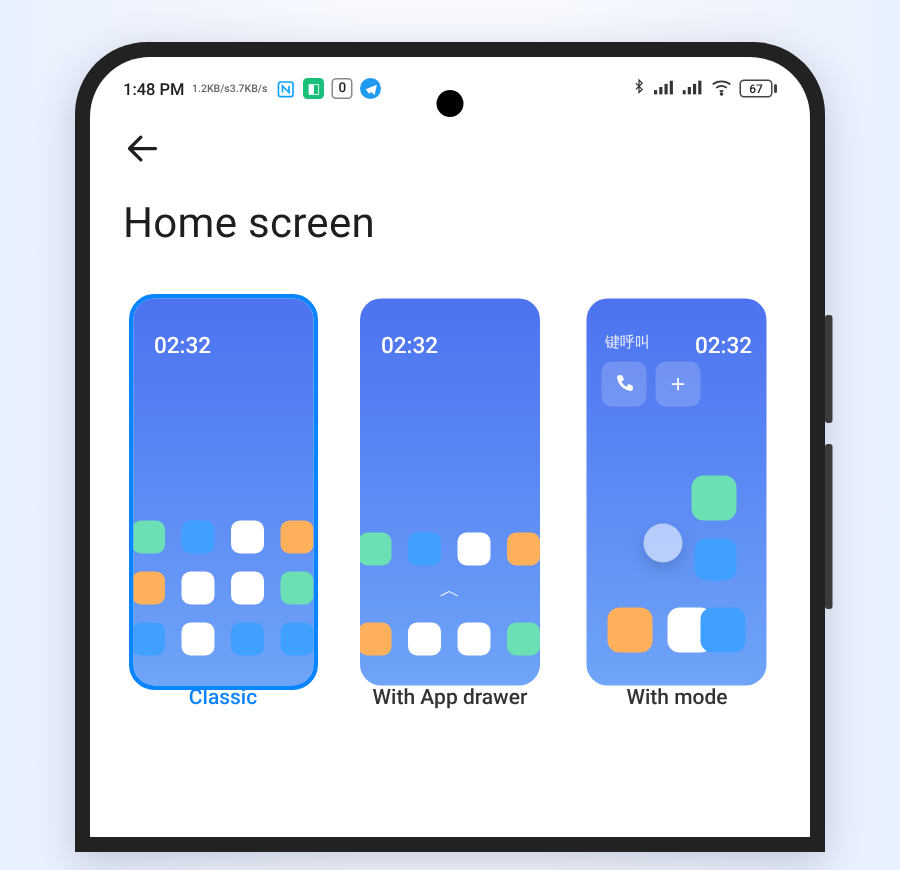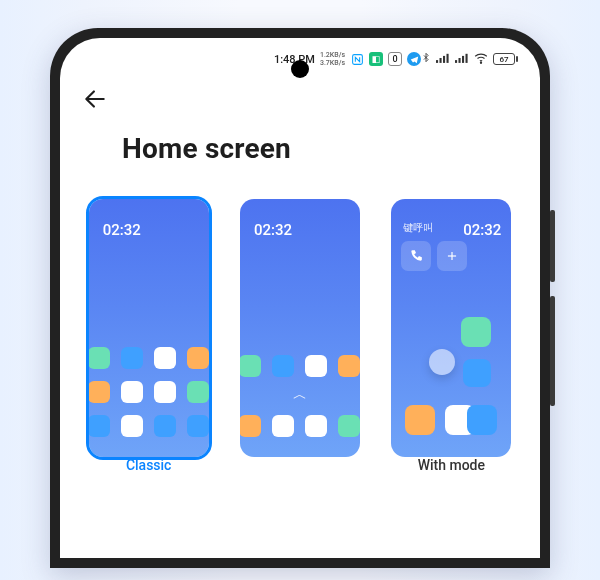--- a/index.html
+++ b/index.html
@@ -31,39 +31,39 @@
   }
   .notch {
     position: absolute;
     left: 50%; top: 22px; transform: translateX(-50%);
     width: 18px; height: 18px; background: #000; border-radius: 50%;
     z-index: 5;
   }
 
   .statusbar {
     height: 22px;
-    display: flex; justify-content: flex-end; align-items: center;
+    display: flex; justify-content: space-between; align-items: center;
     font-size: 11px; color:#222; font-weight: 500;
   }
   .sb-left { display:flex; align-items:center; gap:5px; }
-  .sb-speeds { display:flex; flex-direction:column; line-height: 8px; font-size:7px; color:#666; }
+  .sb-speeds { display:flex; flex-direction:row; line-height: 8px; font-size:7px; color:#666; }
   .sb-chip { width:14px; height:14px; border-radius:3px; display:inline-flex; align-items:center; justify-content:center; font-size:9px; }
   .sb-right { display:flex; align-items:center; gap:5px; font-size:11px; }
   .battery {
     display:inline-flex; align-items:center; gap:1px;
   }
   .battery .shell {
     width:22px; height:12px; border:1px solid #444; border-radius:3px; position:relative; display:flex; align-items:center; justify-content:center; font-size:8px;
   }
   .battery .tip { width:2px; height:6px; background:#444; border-radius:1px; }
 
   .backrow { margin-top: 16px; }
   .back-icon { width:26px; height:26px; display:block; }
 
-  .title { margin-top: 20px; font-size: 28px; font-weight: 700; color:#1e1e1e; letter-spacing:0.2px;margin-left:40px; }
+  .title { margin-top: 20px; font-size: 28px; font-weight: 400; color:#1e1e1e; letter-spacing:0.2px; }
 
   .options { margin-top: 34px; display:flex; gap: 18px; }
   .option { width: 140px; display:flex; flex-direction:column; align-items:center; }
   .preview {
     width: 120px; height: 258px; border-radius: 14px;
     background: linear-gradient(180deg, #4d73f0 0%, #5a86f3 42%, #6fa4f8 100%);
     position: relative; overflow:hidden;
   }
   .preview.selected {
     outline: 3px solid #0a84ff; outline-offset: 0;
@@ -216,20 +216,21 @@
             </div>
             <div class="chev-up">︿</div>
             <div class="pv-row">
               <span class="pv-ico c-orange"></span>
               <span class="pv-ico c-white"></span>
               <span class="pv-ico c-white"></span>
               <span class="pv-ico c-green"></span>
             </div>
           </div>
         </div>
+        <div class="option-label">With App drawer</div>
       </div>
 
       <div class="option">
         <div class="preview">
           <div class="pv-tag">键呼叫</div>
           <div class="pv-time right">02:32</div>
           <div class="lite-tiles">
             <span class="lite-tile">
               <svg width="14" height="14" viewBox="0 0 24 24" fill="#fff">
                   <path d="M6 2h4l2 5-3 2a12 12 0 0 0 6 6l2-3 5 2v4a2 2 0 0 1-2 2A18 18 0 0 1 4 4a2 2 0 0 1 2-2z"></path>

